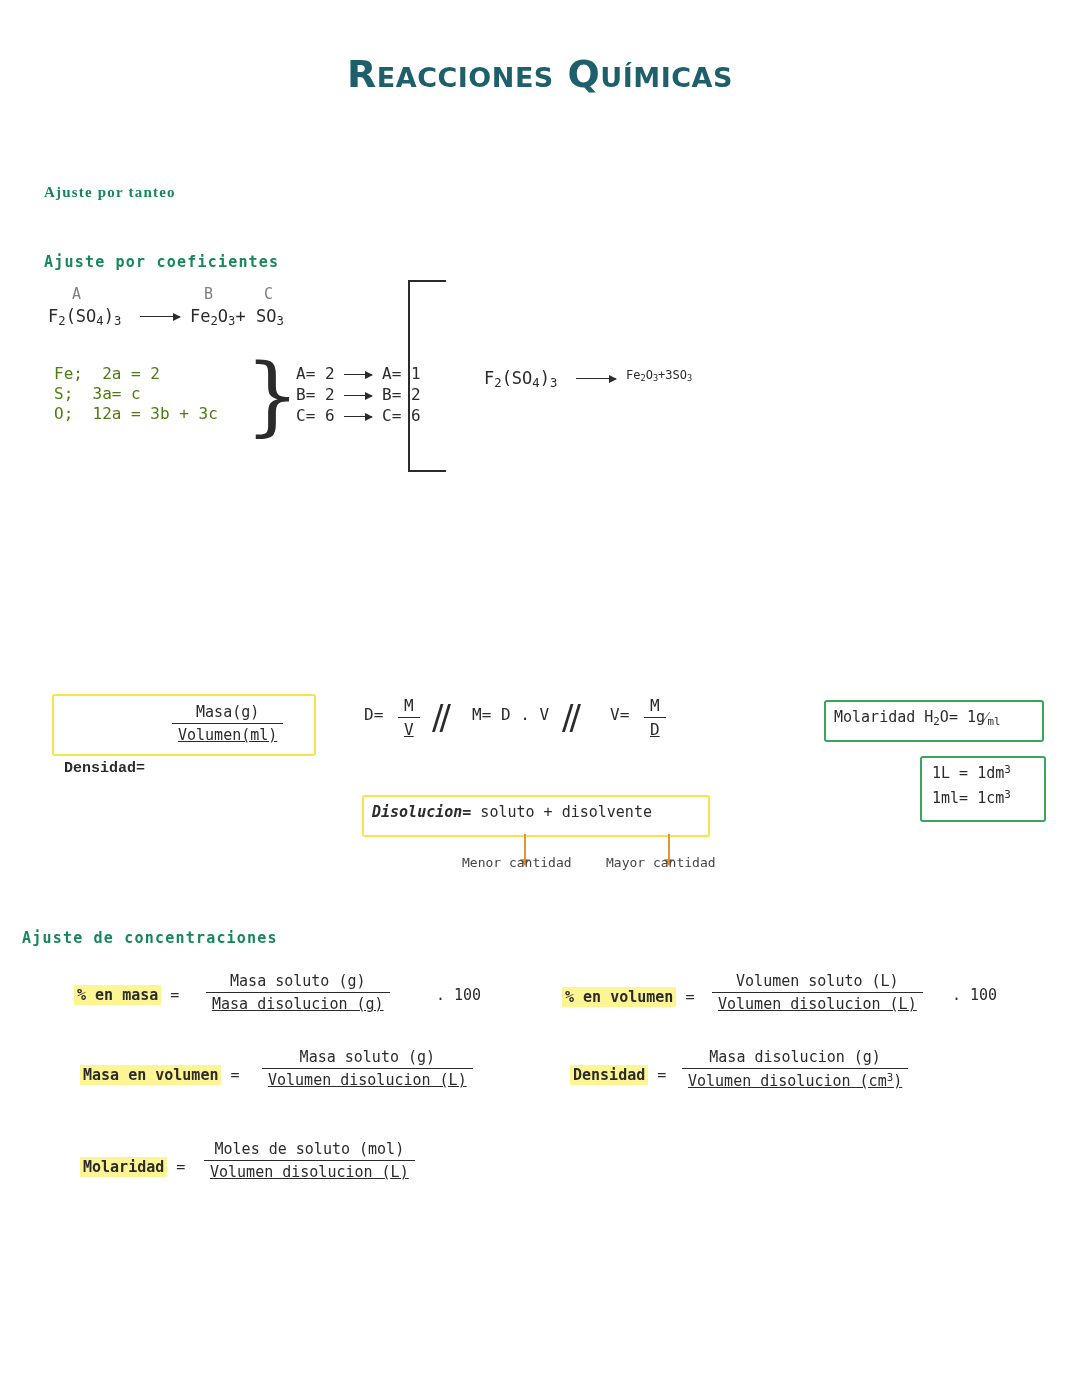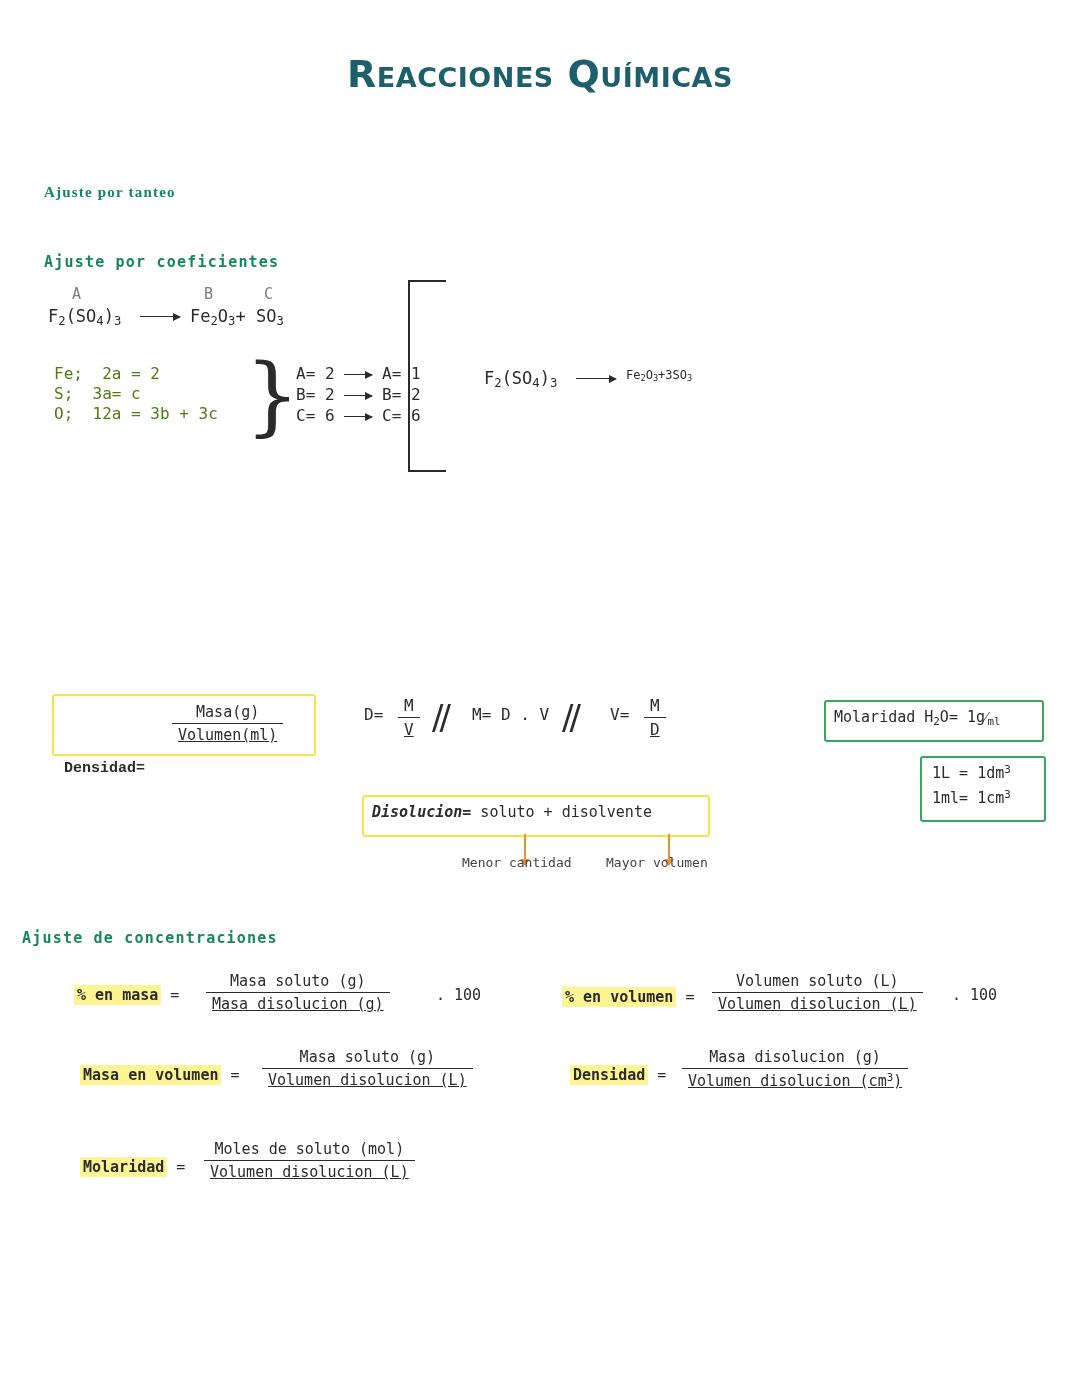--- a/index.html
+++ b/index.html
@@ -238,21 +238,21 @@
   <div class="box-green" style="left:920px; top:756px; width:122px; height:62px;"></div>
   <div class="mono" style="left:932px; top:763px; font-size:15px;"><span>1L = 1dm</span><sup>3</sup></div>
   <div class="mono" style="left:932px; top:788px; font-size:15px;"><span>1ml= 1cm</span><sup>3</sup></div>
 
   <div class="box-yellow" style="left:362px; top:795px; width:344px; height:38px;"></div>
   <div style="position:absolute; left:372px; top:803px; font-family:'DejaVu Sans Mono',monospace; font-size:15px;"><b><i>Disolucion=</i></b><span> soluto + disolvente</span></div>
 
   <div class="orange-arrow" style="left:524px; top:834px;"></div>
   <div class="orange-arrow" style="left:668px; top:834px;"></div>
   <div class="mono small" style="left:462px; top:855px; color:#444;">Menor cantidad</div>
-  <div class="mono small" style="left:606px; top:855px; color:#444;">Mayor volumen</div>
+  <div class="mono small" style="left:606px; top:855px; color:#444;">Mayor cantidad</div>
 
   <div class="section-heading" id="h-concentraciones">Ajuste de concentraciones</div>
 
   <div style="position:absolute; left:74px; top:986px; font-family:'DejaVu Sans Mono',monospace; font-size:15px;">
     <span class="hl-yellow">% en masa</span>
     <span>=</span>
   </div>
   <div style="position:absolute; left:206px; top:972px; font-family:'DejaVu Sans Mono',monospace; font-size:15px;">
     <span class="frac">
       <span class="num">Masa soluto (g)</span>

